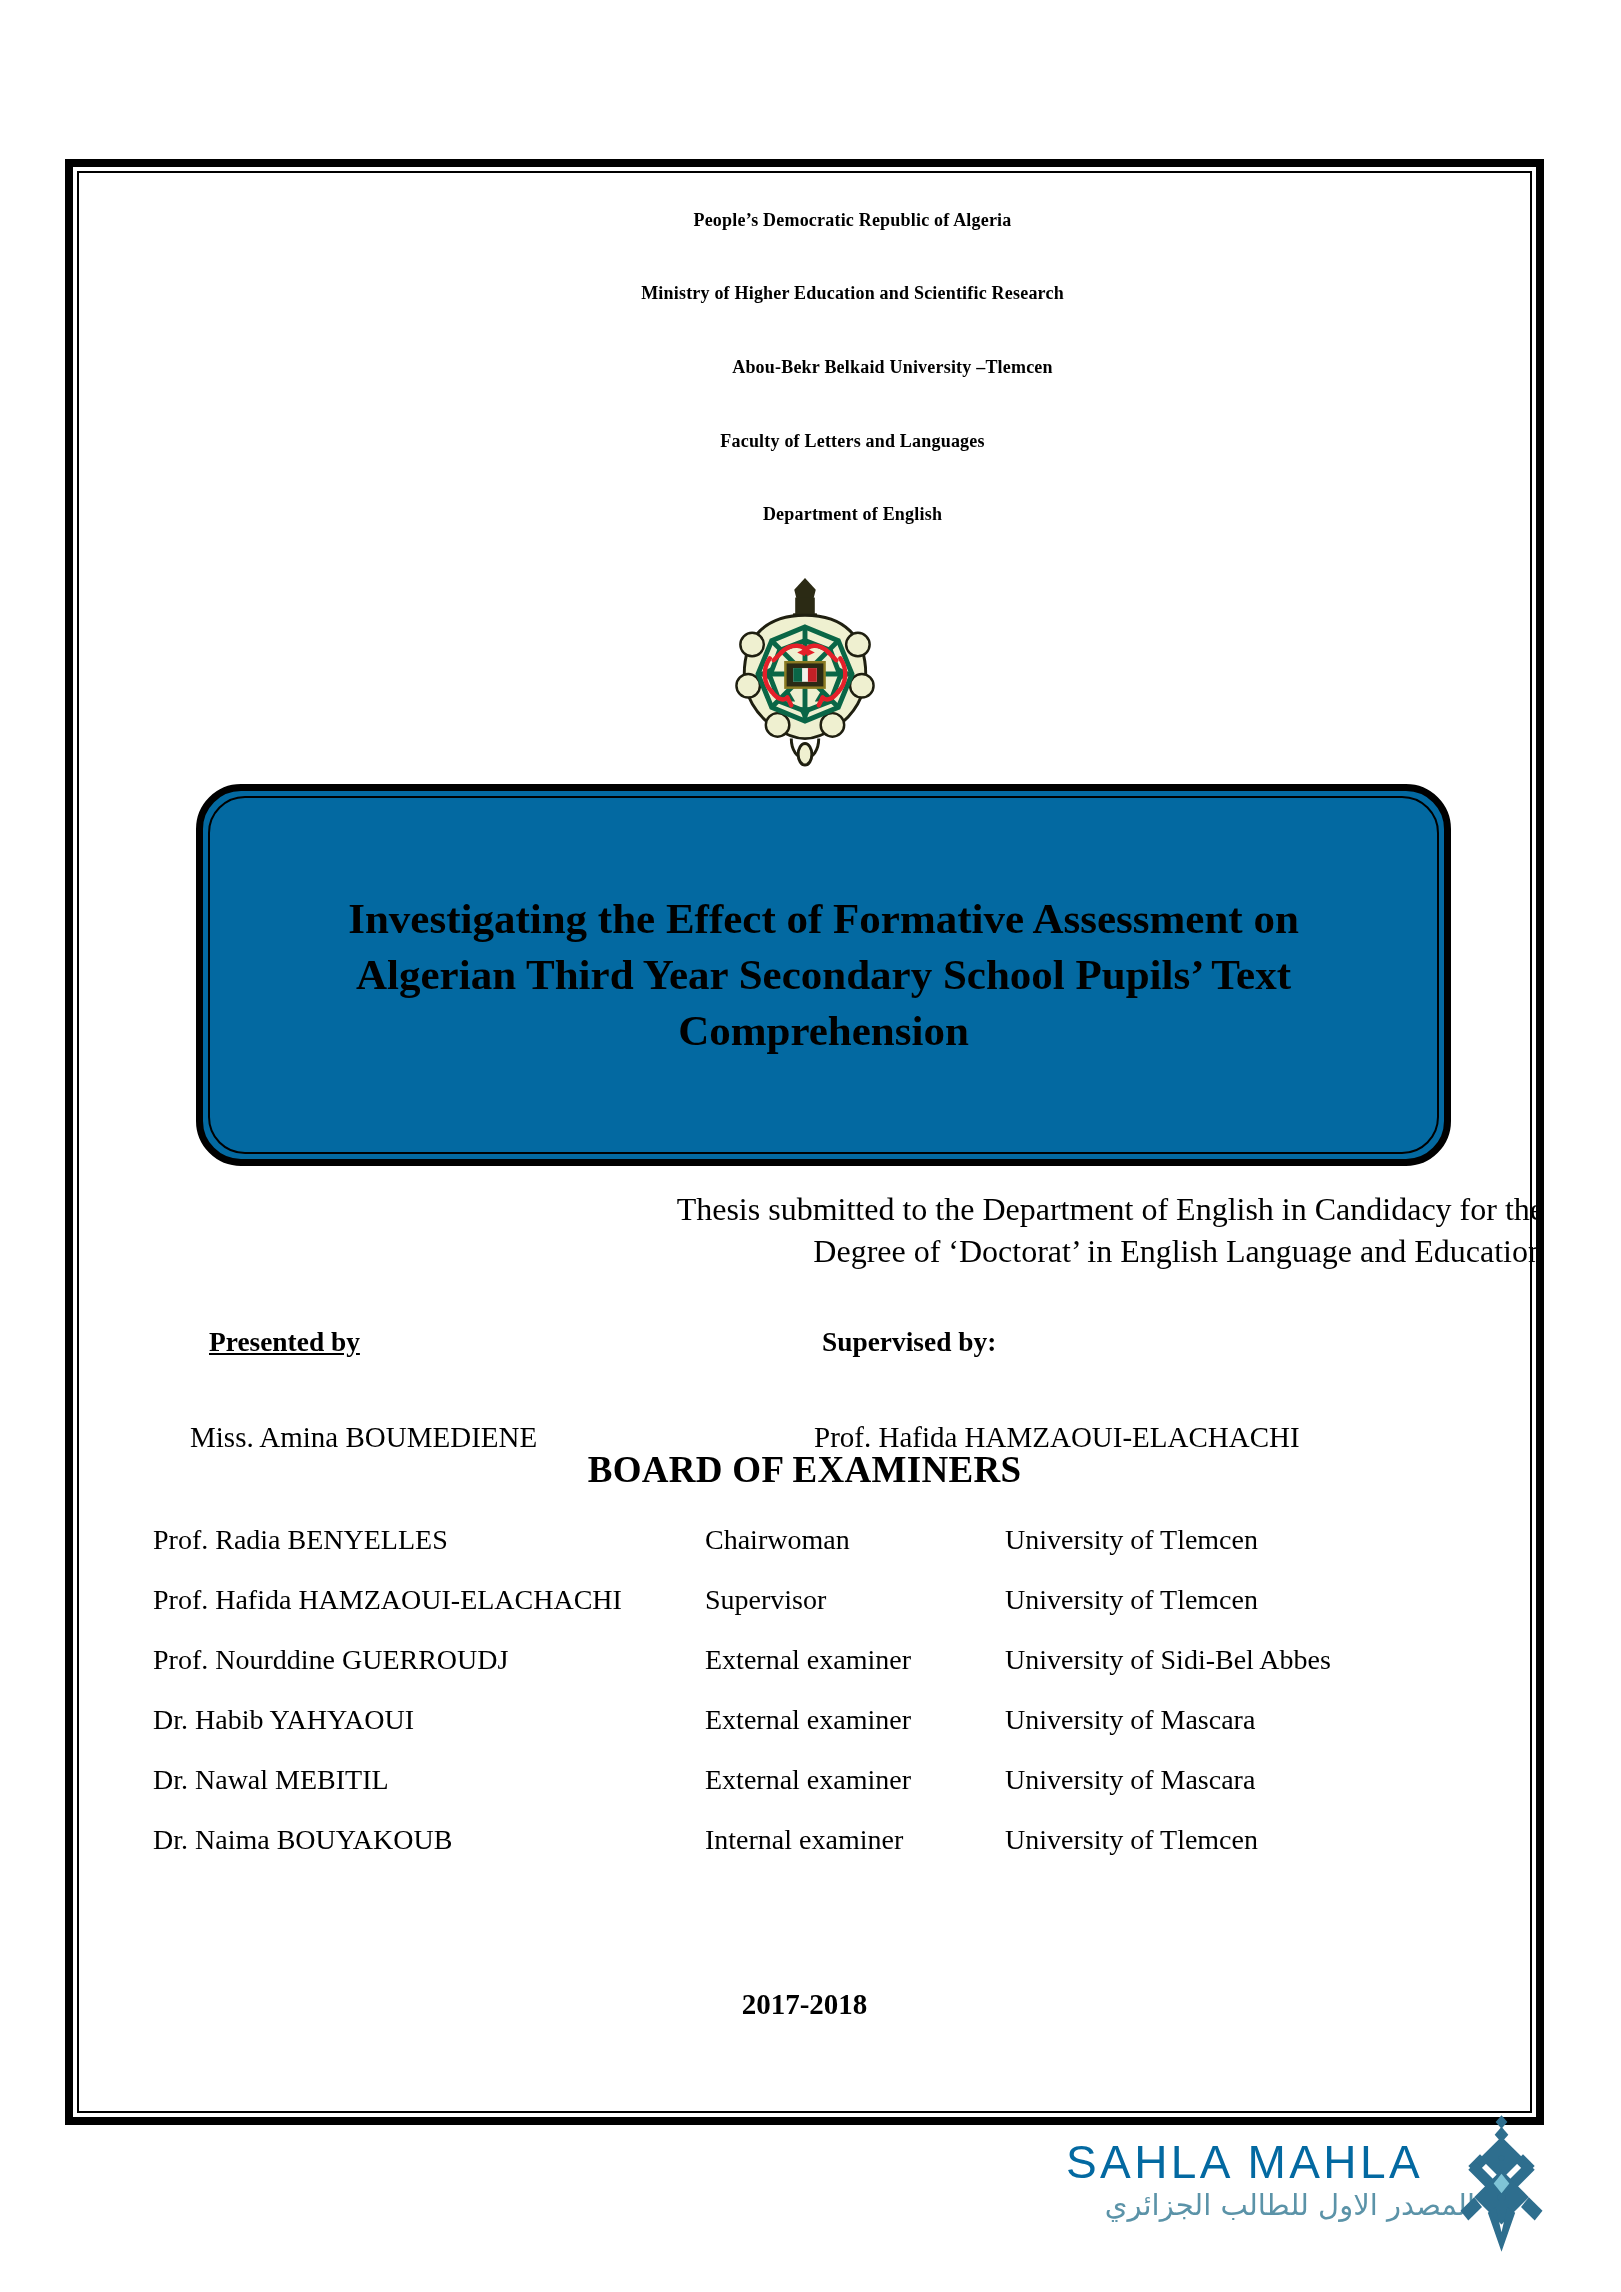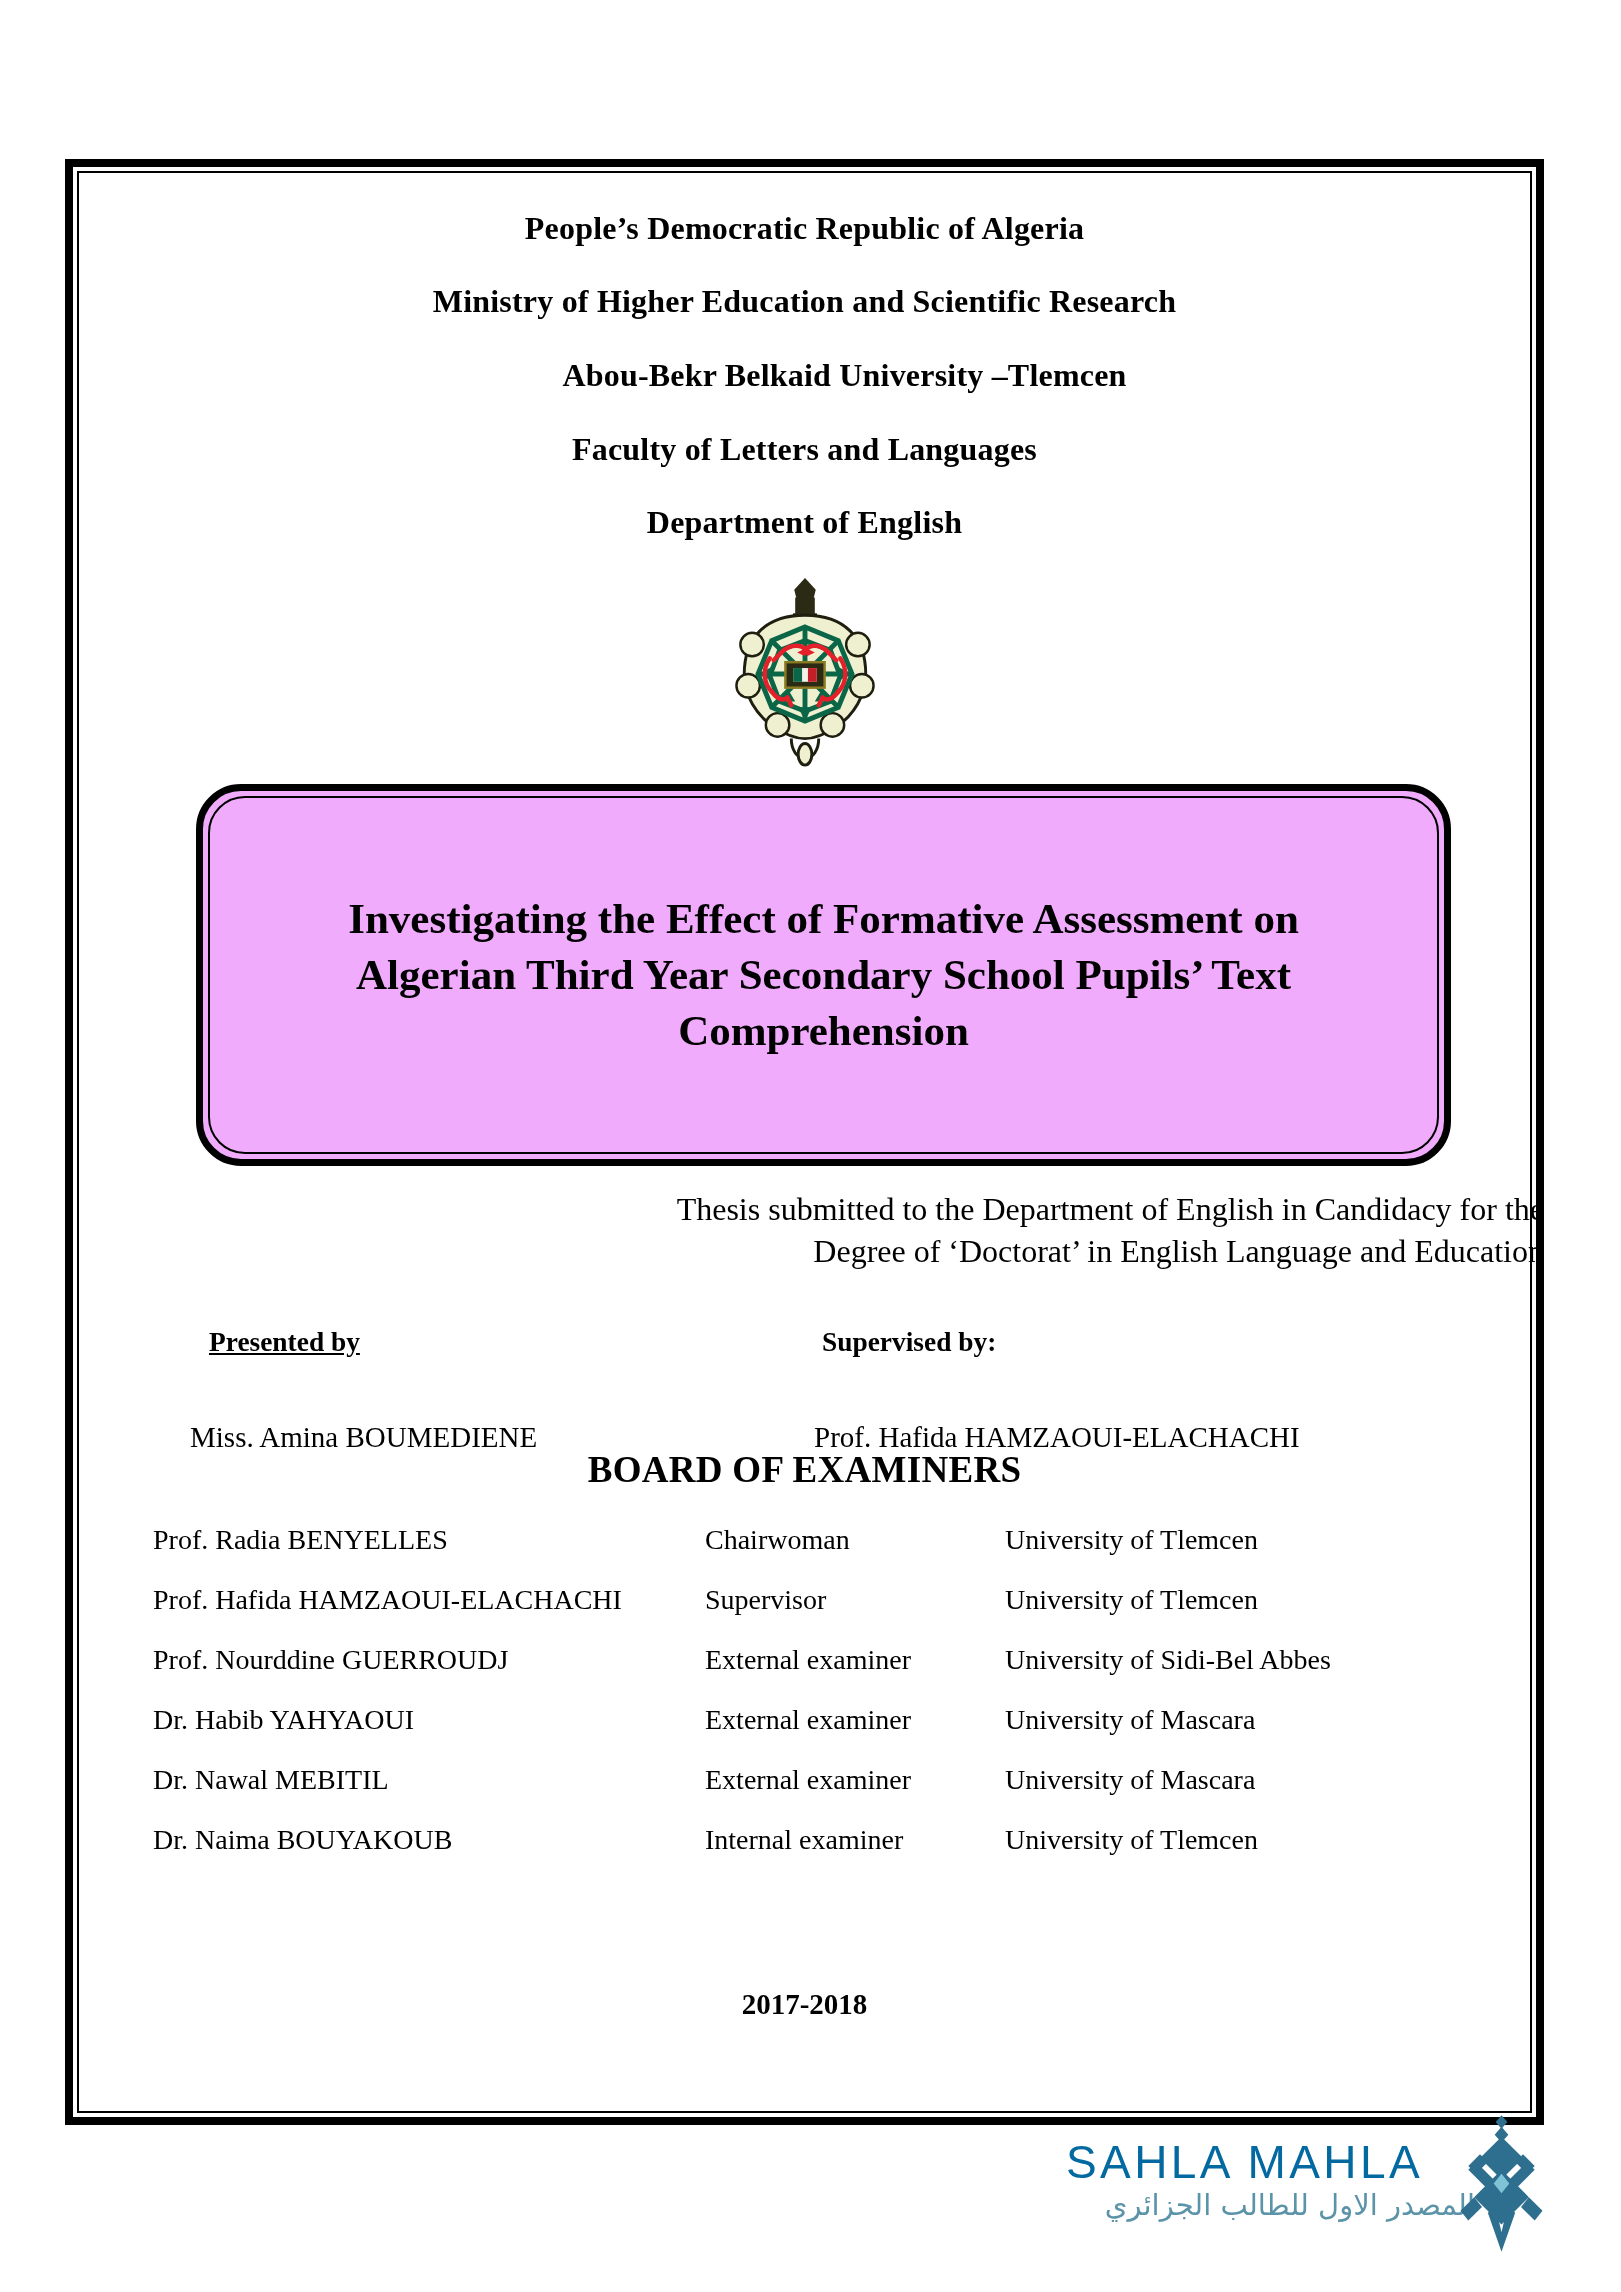--- a/index.html
+++ b/index.html
@@ -43,23 +43,24 @@
     width: 1479px;
     height: 1966px;
   }
 
   
   .hdr-line {
     position: absolute;
     width: 100%;
     text-align: center;
     font-weight: bold;
-    font-size: 32px;
+    font-size: 18px;
     letter-spacing: 0.2px;
     white-space: nowrap;
+    padding-left: 48px;
   }
   .hdr-0 { top: 51px; }
   .hdr-1 { top: 124px; }
   .hdr-2 { top: 198px; margin-left: 40px; }
   .hdr-3 { top: 272px; }
   .hdr-4 { top: 345px; }
 
   
   #emblem {
     position: absolute;
@@ -73,21 +74,21 @@
   
   #title-box {
     position: absolute;
     left: 131px;
     top: 625px;
     width: 1255px;
     height: 382px;
     border: 7.8px solid #000;
     border-radius: 45px;
     box-sizing: border-box;
-    background: #f0abfc;
+    background: #0369a1;
   }
   #title-box-inner {
     position: absolute;
     left: 4.9px; top: 4.9px; right: 4.9px; bottom: 4.9px;
     border: 2.9px solid #000;
     border-radius: 37px;
     box-sizing: border-box;
     display: flex;
     align-items: center;
     justify-content: center;

